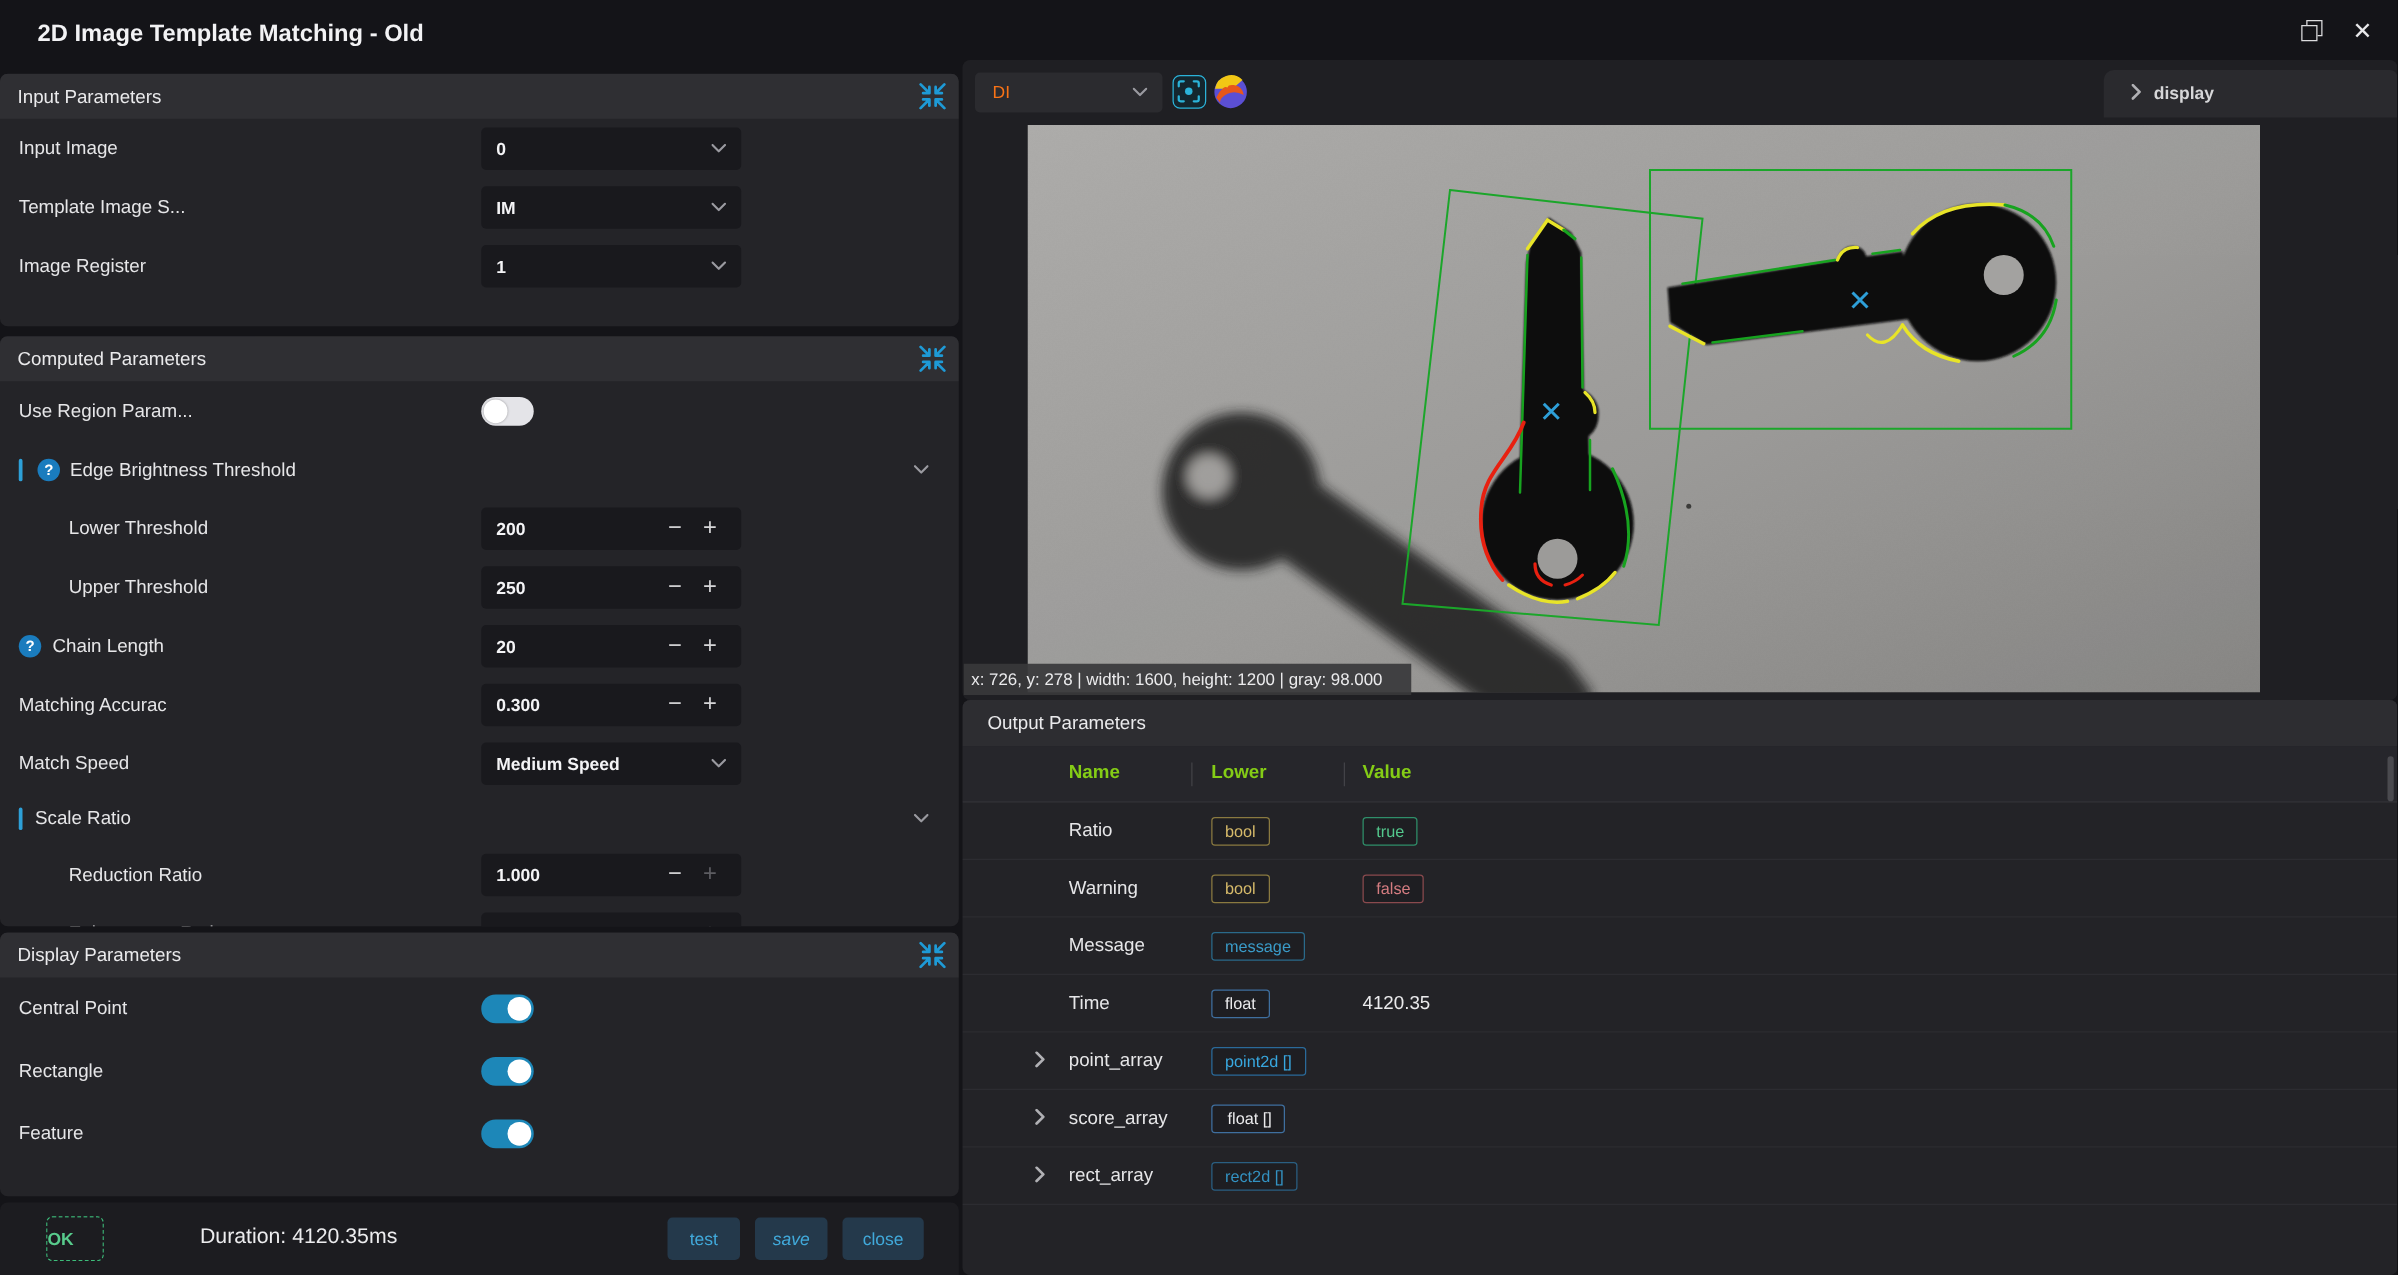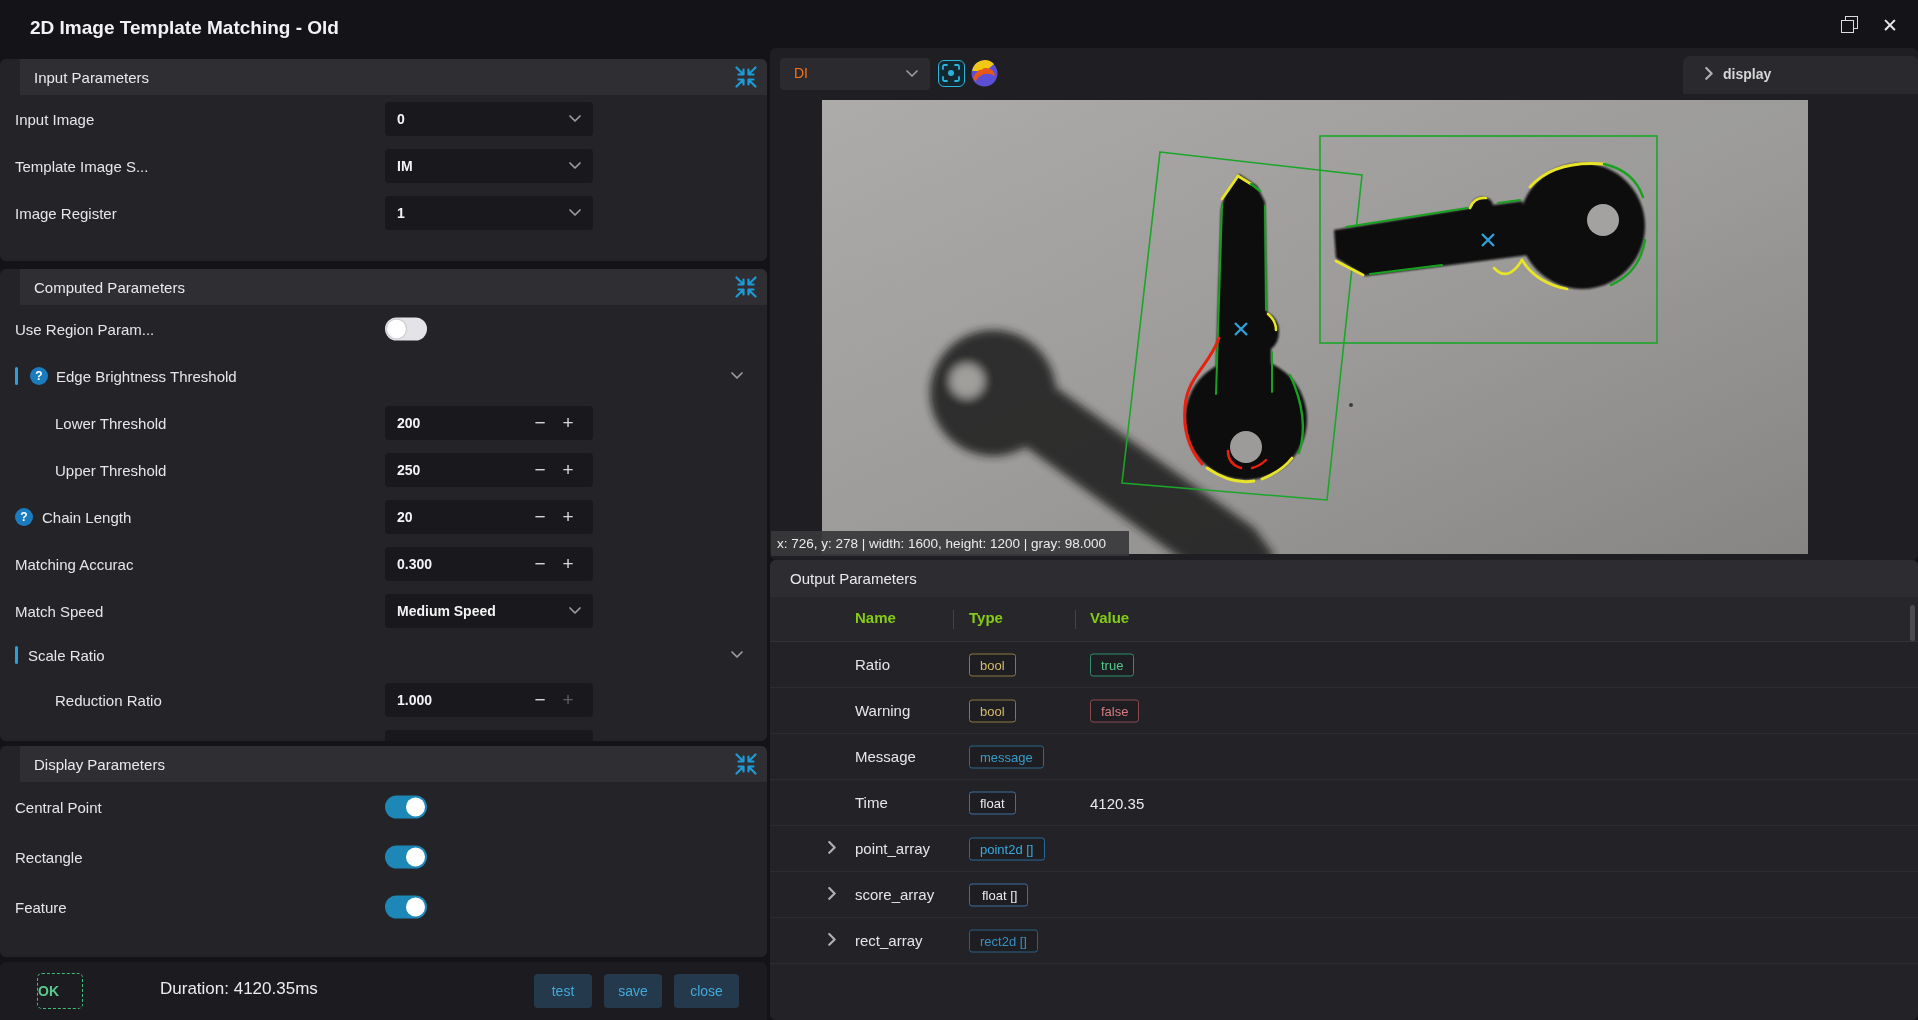--- a/index.html
+++ b/index.html
@@ -14,21 +14,21 @@
   .win-restore { position:absolute; right:56px; top:14px; width:24px; height:24px; }
   .win-restore .sq { position:absolute; width:13px; height:13px; border:1.6px solid #dcdcde; background:#141418; }
   .win-restore .sq1 { left:7px; top:2px; }
   .win-restore .sq2 { left:3px; top:6px; }
 
   
   .card { position:absolute; left:0; width:767px; background:#242428; border-radius:6px; overflow:hidden; }
   #card-input    { top:59px;  height:202px; }
   #card-computed { top:269px; height:472px; }
   #card-display  { top:746px; height:211px; }
-  .card-header { position:relative; height:36px; background:#2f2f33; display:flex; align-items:center; padding:0 14px;margin-left:20px; }
+  .card-header { position:relative; height:36px; background:#2f2f33; display:flex; align-items:center; padding:0 14px; }
   .card-header .hdr-label { font-size:15px; color:#eaeaec; }
   .collapse-icon { position:absolute; right:10px; top:7px; width:22px; height:22px; }
 
   .prow { position:relative; height:47px; }
   .prow .plabel { position:absolute; left:15px; top:50%; transform:translateY(-50%); font-size:15px; color:#e6e6e8; white-space:nowrap; }
   .prow.sub .plabel { left:55px; }
   .prow.withhelp .plabel { left:42px; }
   .ctrl { position:absolute; left:385px; top:50%; transform:translateY(-50%); width:208px; height:34px; background:#19191d; border-radius:4px; }
   .ctrl .val { position:absolute; left:12px; top:50%; transform:translateY(-50%); font-size:14px; font-weight:bold; color:#f4f4f6; white-space:nowrap; }
   .ctrl .chev { position:absolute; right:12px; top:13px; }
@@ -49,21 +49,21 @@
   .toggle.off .knob { left:2px; box-shadow:0 0 2px rgba(0,0,0,.35); }
   .toggle.on { background:#1d87b8; }
   .toggle.on .knob { right:2px; }
 
   
   .footer { position:absolute; left:0; top:962px; width:767px; height:58px; background:#1c1c20; border-radius:6px 6px 0 0; }
   .ok-badge { position:absolute; left:37px; top:11px; width:46px; height:36px; border:1px dashed #3dbd7a; border-radius:5px; color:#58cb8c; font-size:14px; font-weight:bold; line-height:34px; }
   .duration { position:absolute; left:160px; top:17px; font-size:17px; color:#ececee; }
   .fbtn { position:absolute; top:12px; height:34px; background:#24394b; border:none; border-radius:4px; color:#41a9da; font-size:14px; font-family:"Liberation Sans",sans-serif; }
   #btn-test  { left:534px; width:58px; }
-  #btn-save  { left:604px; width:58px; }
+  #btn-save  { left:604px; width:58px;font-style:italic; }
   #btn-close { left:674px; width:65px; }
 
   
   .viewer { position:absolute; left:770px; top:48px; width:1148px; height:512px; background:#1f1f23; border-radius:6px; overflow:hidden; }
   .vtool-dd { position:absolute; left:10px; top:10px; width:150px; height:32px; background:#2b2b2f; border-radius:4px; }
   .vtool-dd .val { position:absolute; left:14px; top:7px; font-size:14px; color:#f97316; }
   .vtool-dd .chev { position:absolute; right:12px; top:12px; }
   .tool-focus { position:absolute; left:168px; top:12px; width:27px; height:27px; border:1.5px solid #2bb3d9; border-radius:6px; background:#14262e; }
   .tool-swirl { position:absolute; left:200px; top:11px; width:29px; height:29px; }
   .display-band { position:absolute; left:913px; top:8px; width:235px; height:38px; background:#2a2a2e; border-radius:8px 6px 0 0; }
@@ -395,21 +395,21 @@
     <div class="img-status">x: 726, y: 278 | width: 1600, height: 1200 | gray: 98.000</div>
   </div>
 
   <div class="outputs">
     <div class="out-header">
       <span>Output Parameters</span>
     </div>
     <div class="colhead">
       <span class="col col-name">Name</span>
       <span class="vdiv vdiv1"></span>
-      <span class="col col-type">Type</span>
+      <span class="col col-type">Lower</span>
       <span class="vdiv vdiv2"></span>
       <span class="col col-value">Value</span>
     </div>
 
     <div class="orow">
       <span class="oname">Ratio</span>
       <span class="otype"><span class="badge b-bool">bool</span></span>
       <span class="ovalue"><span class="badge b-true">true</span></span>
     </div>
     <div class="orow">

